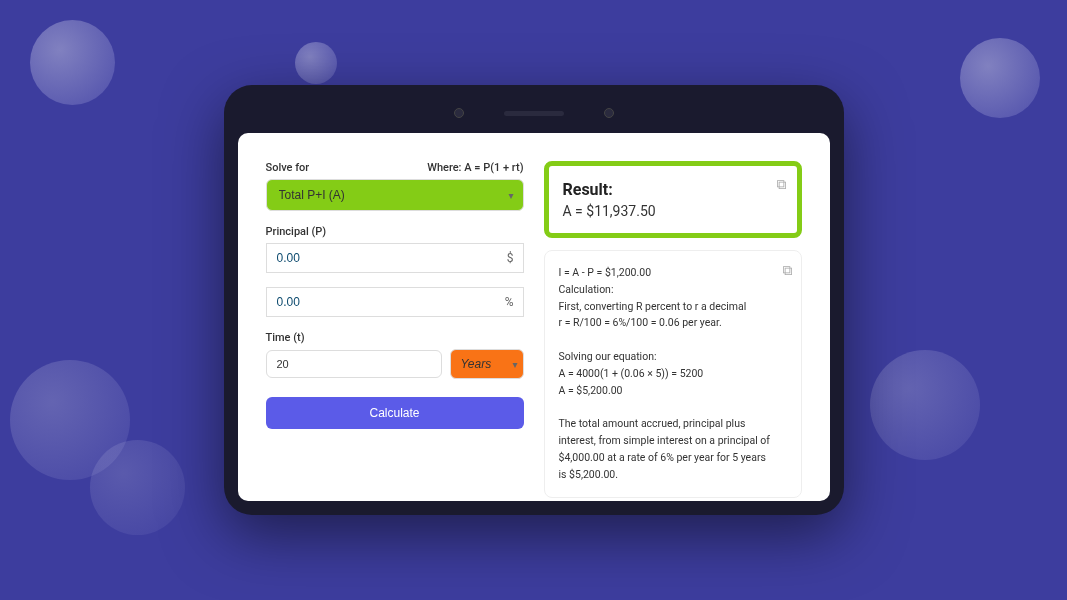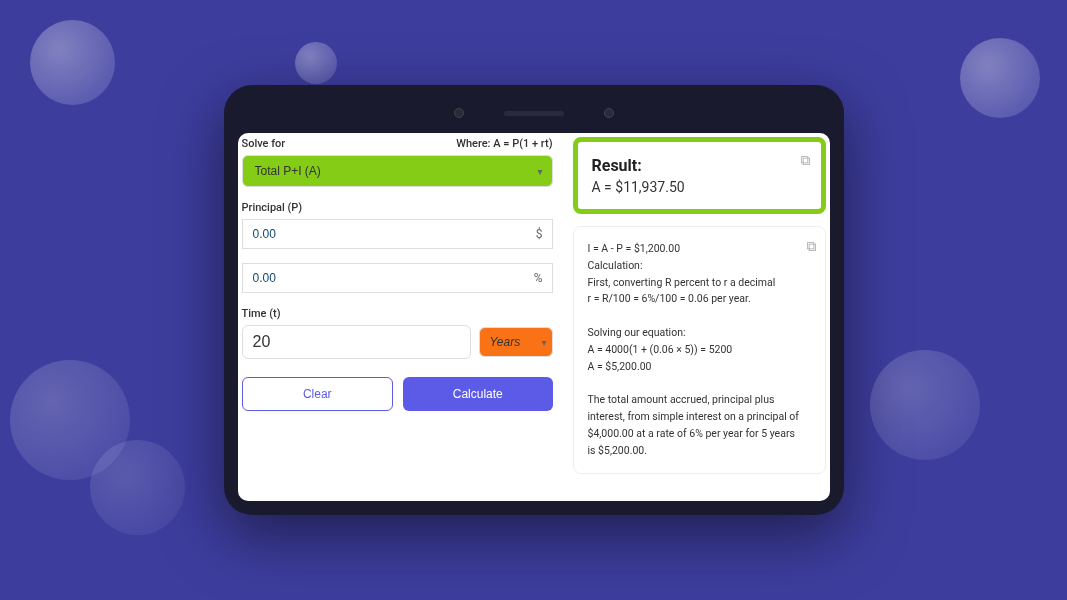--- a/index.html
+++ b/index.html
@@ -87,21 +87,21 @@
       overflow: hidden;
       display: flex;
     }
 
     
     .app-content {
       display: flex;
       width: 100%;
       height: 100%;
       background: white;
-      padding: 4px;
+      padding: 28px;
       gap: 20px;
     }
 
     
     .left-panel {
       flex: 1;
       display: flex;
       flex-direction: column;
       gap: 14px;
     }
@@ -190,21 +190,21 @@
       display: flex;
       gap: 8px;
       align-items: center;
     }
 
     .time-input {
       flex: 1;
       padding: 7px 10px;
       border: 1px solid #ddd;
       border-radius: 6px;
-      font-size: 16px;
+      font-size: 11px;
       color: #333;
       outline: none;
     }
 
     .time-unit-select {
       position: relative;
     }
 
     .time-unit-select select {
       padding: 7px 22px 7px 10px;
@@ -377,21 +377,20 @@
                 <option>Years</option>
                 <option>Months</option>
                 <option>Days</option>
               </select>
               <span class="time-unit-arrow">▾</span>
             </div>
           </div>
         </div>
 
         <div class="button-row">
-          <button class="btn-clear">Clear</button>
           <button class="btn-calculate">Calculate</button>
         </div>
       </div>
 
       <div class="right-panel">
 
         <div class="result-card">
           <div class="result-title">Result:</div>
           <div class="result-value">A = $11,937.50</div>
           <span class="copy-icon" title="Copy">⧉</span>

